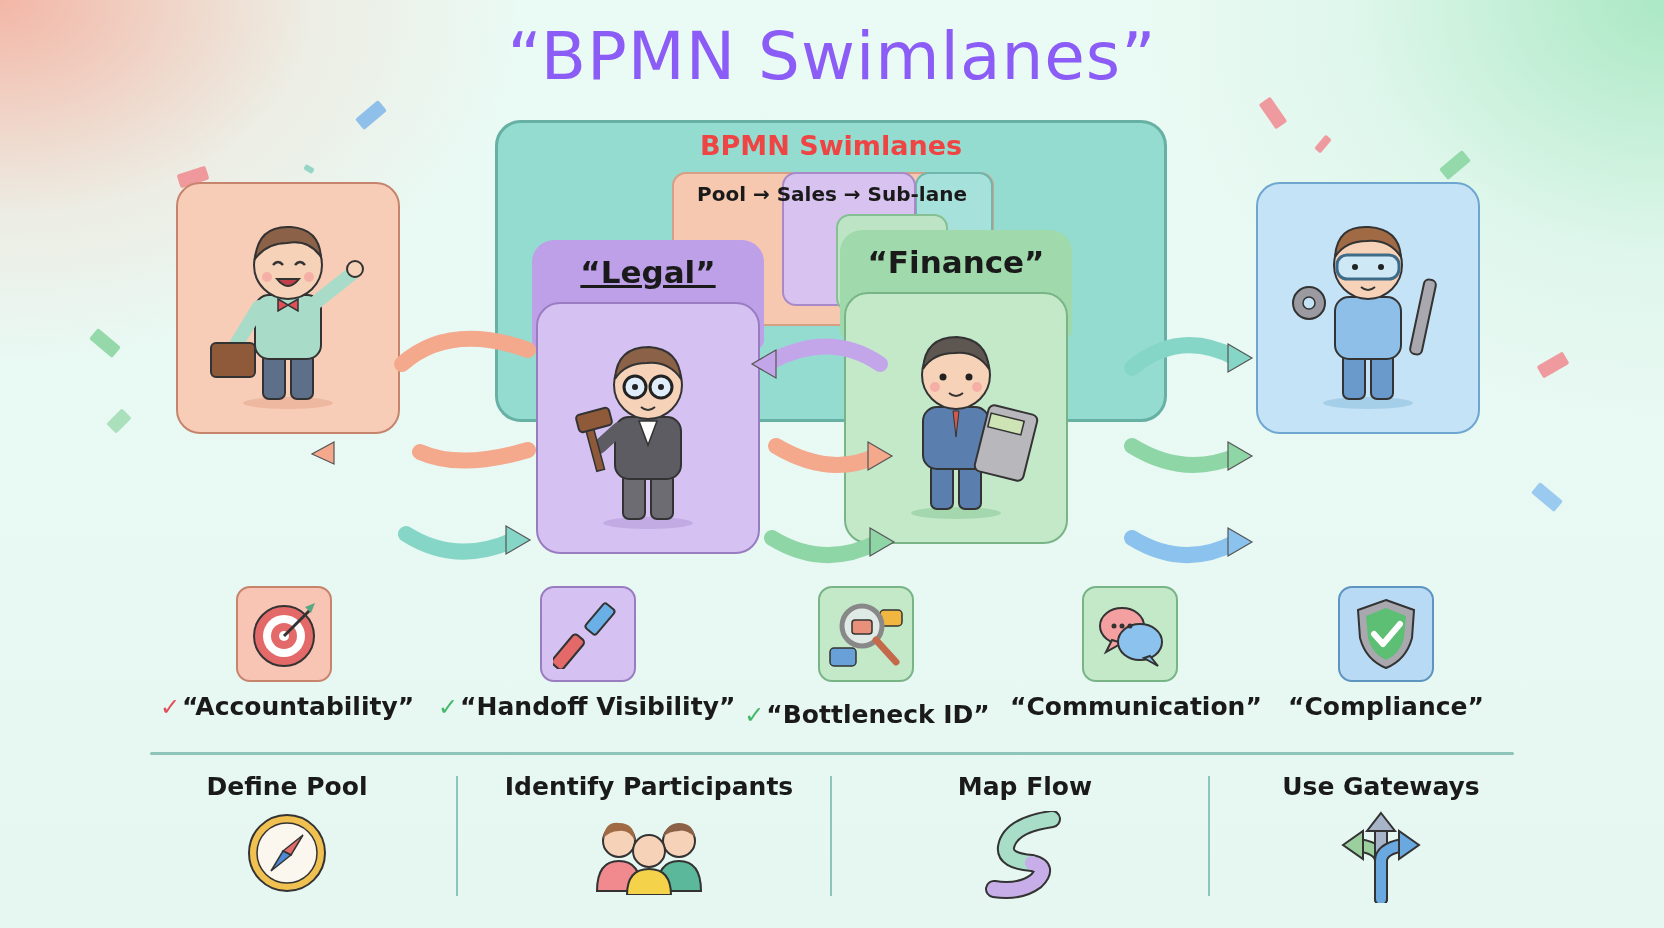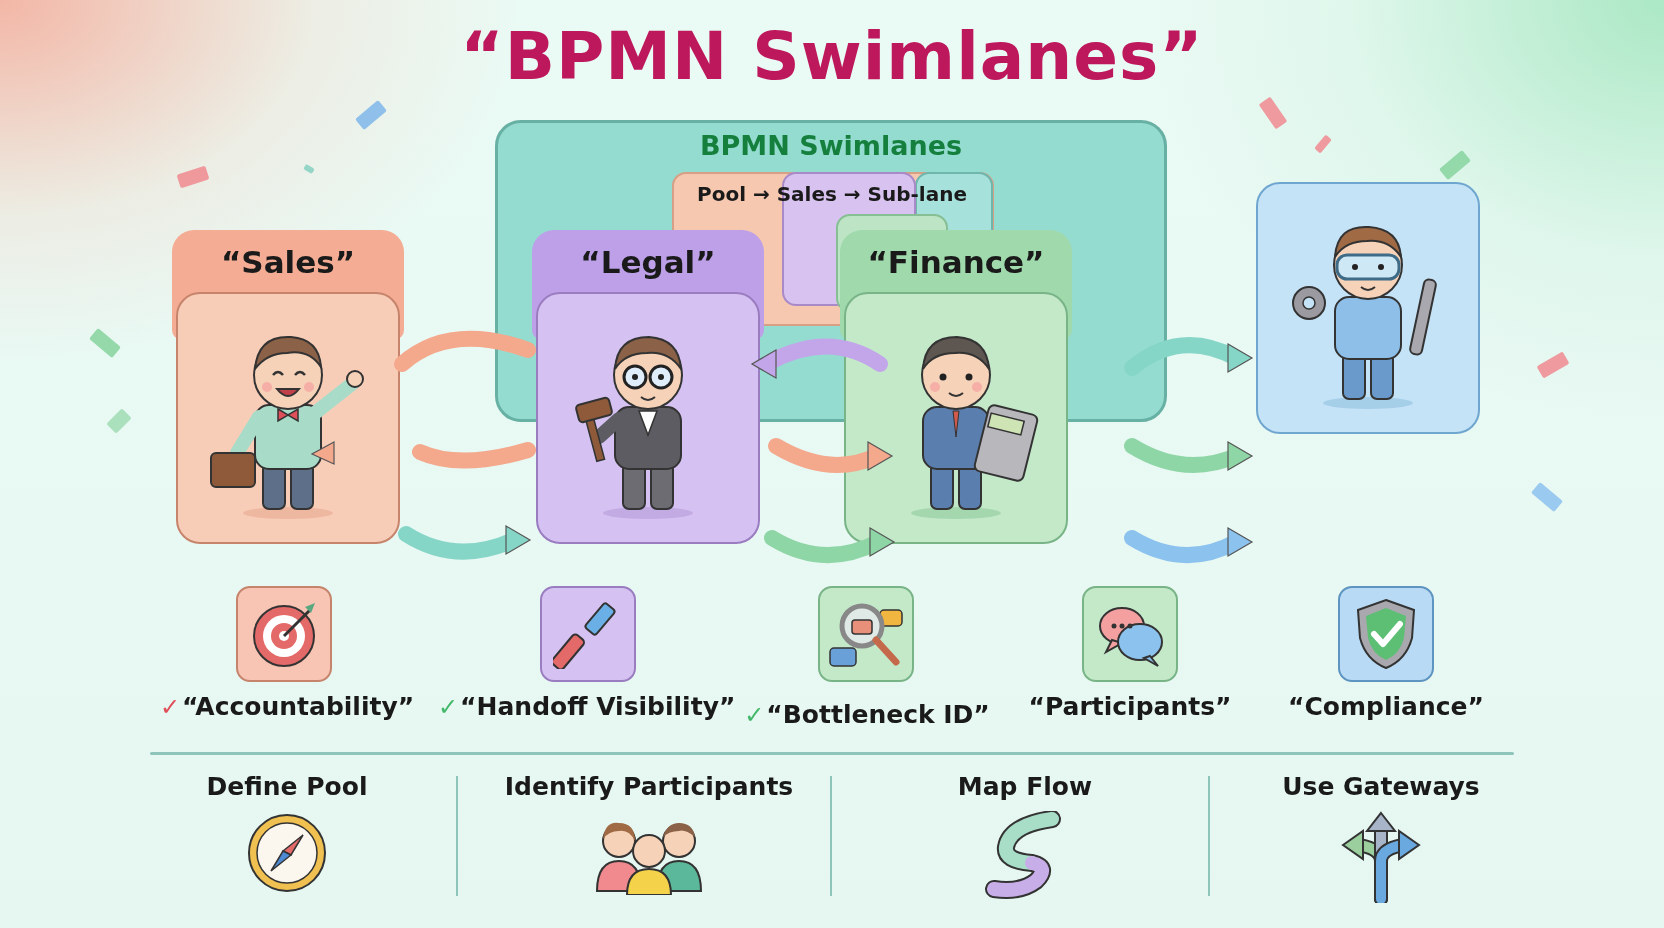--- a/index.html
+++ b/index.html
@@ -9,31 +9,31 @@
     font-family: "DejaVu Sans", sans-serif;
     background:
       radial-gradient(ellipse 520px 360px at 0px 0px, rgba(246,160,140,0.75), rgba(246,200,180,0.25) 60%, rgba(255,255,255,0) 100%),
       radial-gradient(ellipse 520px 420px at 1664px 0px, rgba(150,226,180,0.75), rgba(190,238,210,0.25) 60%, rgba(255,255,255,0) 100%),
       linear-gradient(180deg, #eafaf4 0%, #e8f8f3 60%, #e6f7f2 100%);
     color: #1a1a1a;
   }
   .abs { position: absolute; }
   .main-title {
     left: 0; width: 1664px; top: 18px; text-align: center;
-    font-family: "DejaVu Sans", sans-serif; font-weight: bold; font-size: 66px;
-    color: #be185d; letter-spacing: 1px;
+    font-family: "DejaVu Sans", sans-serif; font-weight: normal; font-size: 66px;
+    color: #8b5cf6; letter-spacing: 1px;
   }
   
   .pool-outer {
     left: 495px; top: 120px; width: 672px; height: 302px;
     background: #8cd9cd; border: 3px solid #5aa99c; border-radius: 26px; opacity: 0.9;
   }
   .pool-title {
     left: 495px; width: 672px; top: 130px; text-align: center;
-    font-weight: bold; font-size: 27px; color: #15803d;
+    font-weight: bold; font-size: 27px; color: #ef4444;
   }
   .lane-peach {
     left: 672px; top: 172px; width: 322px; height: 154px;
     background: #f6c8b0; border: 2px solid #d79f86; border-radius: 14px;
   }
   .lane-teal {
     left: 915px; top: 172px; width: 78px; height: 150px;
     background: #a6e1dc; border: 2px solid #6fb6ad; border-radius: 14px;
   }
   .lane-purple {
@@ -102,21 +102,20 @@
 
 <div class="abs pool-outer"></div>
 <div class="abs pool-title">BPMN Swimlanes</div>
 <div class="abs lane-peach"></div>
 <div class="abs lane-teal"></div>
 <div class="abs lane-purple"></div>
 <div class="abs lane-green"></div>
 <div class="abs pool-sub">Pool → Sales → Sub-lane</div>
 
 <div class="abs lane sales" style="left:172px;top:230px;">
-  <div class="card-head"><span>“Sales”</span></div>
   <div class="card-body">
     <svg class="figure" viewBox="0 0 170 210">
       <ellipse cx="85" cy="200" rx="45" ry="6" fill="#e8a890" opacity=".6"></ellipse>
       <rect x="60" y="150" width="22" height="46" rx="6" fill="#5e7089" stroke="#333" stroke-width="2"></rect>
       <rect x="88" y="150" width="22" height="46" rx="6" fill="#5e7089" stroke="#333" stroke-width="2"></rect>
       <rect x="52" y="92" width="66" height="64" rx="14" fill="#a9dcc8" stroke="#333" stroke-width="2"></rect>
       <path d="M112 100 L150 70" stroke="#a9dcc8" stroke-width="14" stroke-linecap="round"></path>
       <circle cx="152" cy="66" r="8" fill="#f6d3b8" stroke="#333" stroke-width="2"></circle>
       <path d="M56 104 L34 140" stroke="#a9dcc8" stroke-width="14" stroke-linecap="round"></path>
       <rect x="8" y="140" width="44" height="34" rx="5" fill="#8e5a3a" stroke="#333" stroke-width="2"></rect>
@@ -124,21 +123,21 @@
       <circle cx="85" cy="62" r="34" fill="#f6d3b8" stroke="#333" stroke-width="2"></circle>
       <path d="M52 56 Q55 22 88 24 Q116 26 118 54 Q106 36 84 40 Q64 40 52 56Z" fill="#8b6147" stroke="#333" stroke-width="2"></path>
       <path d="M70 62 q5 -6 10 0 M92 62 q5 -6 10 0" stroke="#333" stroke-width="2.5" fill="none"></path>
       <path d="M74 76 q11 14 22 0Z" fill="#c0404a" stroke="#333" stroke-width="2"></path>
       <circle cx="64" cy="74" r="5" fill="#f5a0a0" opacity=".7"></circle>
       <circle cx="106" cy="74" r="5" fill="#f5a0a0" opacity=".7"></circle>
     </svg>
   </div>
 </div>
 
-<div class="abs lane legal" style="left:532px;top:230px;">
+<div class="abs lane legal" style="left:532px;top:240px;text-decoration:underline;">
   <div class="card-head"><span>“Legal”</span></div>
   <div class="card-body">
     <svg class="figure" viewBox="0 0 170 210">
       <ellipse cx="85" cy="200" rx="45" ry="6" fill="#b49ad8" opacity=".6"></ellipse>
       <rect x="60" y="150" width="22" height="46" rx="6" fill="#6c6c72" stroke="#333" stroke-width="2"></rect>
       <rect x="88" y="150" width="22" height="46" rx="6" fill="#6c6c72" stroke="#333" stroke-width="2"></rect>
       <rect x="52" y="94" width="66" height="62" rx="14" fill="#5c5c62" stroke="#333" stroke-width="2"></rect>
       <path d="M76 98 L85 122 L94 98Z" fill="#fff" stroke="#333" stroke-width="1.5"></path>
       <path d="M56 106 L36 124" stroke="#5c5c62" stroke-width="14" stroke-linecap="round"></path>
       <rect x="28" y="104" width="8" height="44" fill="#8e5a3a" stroke="#333" stroke-width="1.5" transform="rotate(-15 32 126)"></rect>
@@ -270,21 +269,21 @@
         <path d="M32 2 L60 12 L58 40 Q52 62 32 70 Q12 62 6 40 L4 12Z" fill="#a8a8ae" stroke="#333" stroke-width="2"></path>
         <path d="M32 10 L52 18 L50 40 Q46 56 32 62 Q18 56 14 40 L12 18Z" fill="#5cbf74"></path>
         <path d="M20 36 L29 46 L46 26" stroke="#fff" stroke-width="6" fill="none" stroke-linecap="round" stroke-linejoin="round"></path>
       </svg>
   </div>
 </div>
 
 <div class="abs benefit-label" style="left:160px;top:692px;width:250px;"><span class="check" style="color:#e0505a;">✓</span><span>“Accountability”</span></div>
 <div class="abs benefit-label" style="left:438px;top:692px;width:290px;"><span class="check" style="color:#44b86a;">✓</span><span>“Handoff Visibility”</span></div>
 <div class="abs benefit-label" style="left:742px;top:692px;width:250px;margin-top:8px;"><span class="check" style="color:#44b86a;">✓</span><span>“Bottleneck ID”</span></div>
-<div class="abs benefit-label" style="left:1010px;top:692px;width:240px;"><span>“Participants”</span></div>
+<div class="abs benefit-label" style="left:1010px;top:692px;width:240px;"><span>“Communication”</span></div>
 <div class="abs benefit-label" style="left:1276px;top:692px;width:220px;"><span>“Compliance”</span></div>
 
 <div class="abs divider-h"></div>
 <div class="abs divider-v" style="left:456px;"></div>
 <div class="abs divider-v" style="left:830px;"></div>
 <div class="abs divider-v" style="left:1208px;"></div>
 
 <div class="abs step" style="left:122px;top:772px;">
   <div class="step-title">Define Pool</div>
   <svg width="84" height="84" viewBox="0 0 84 84">

